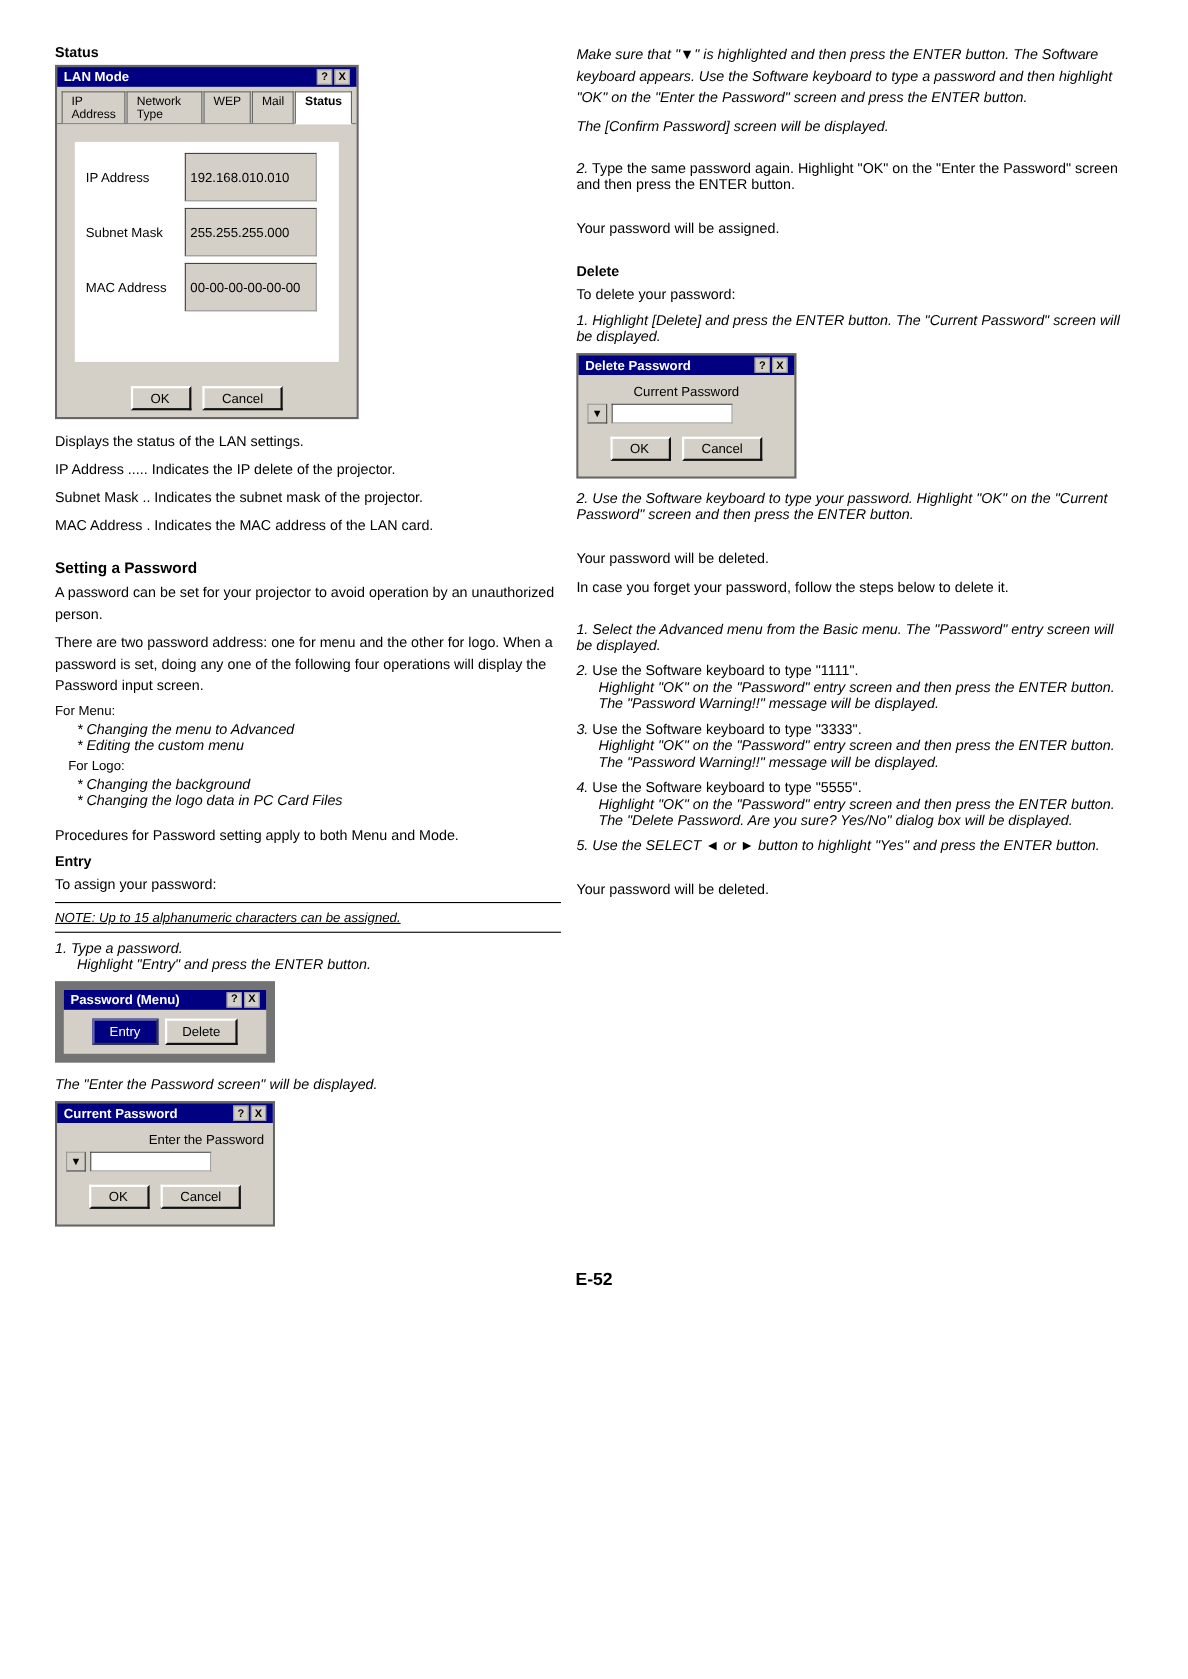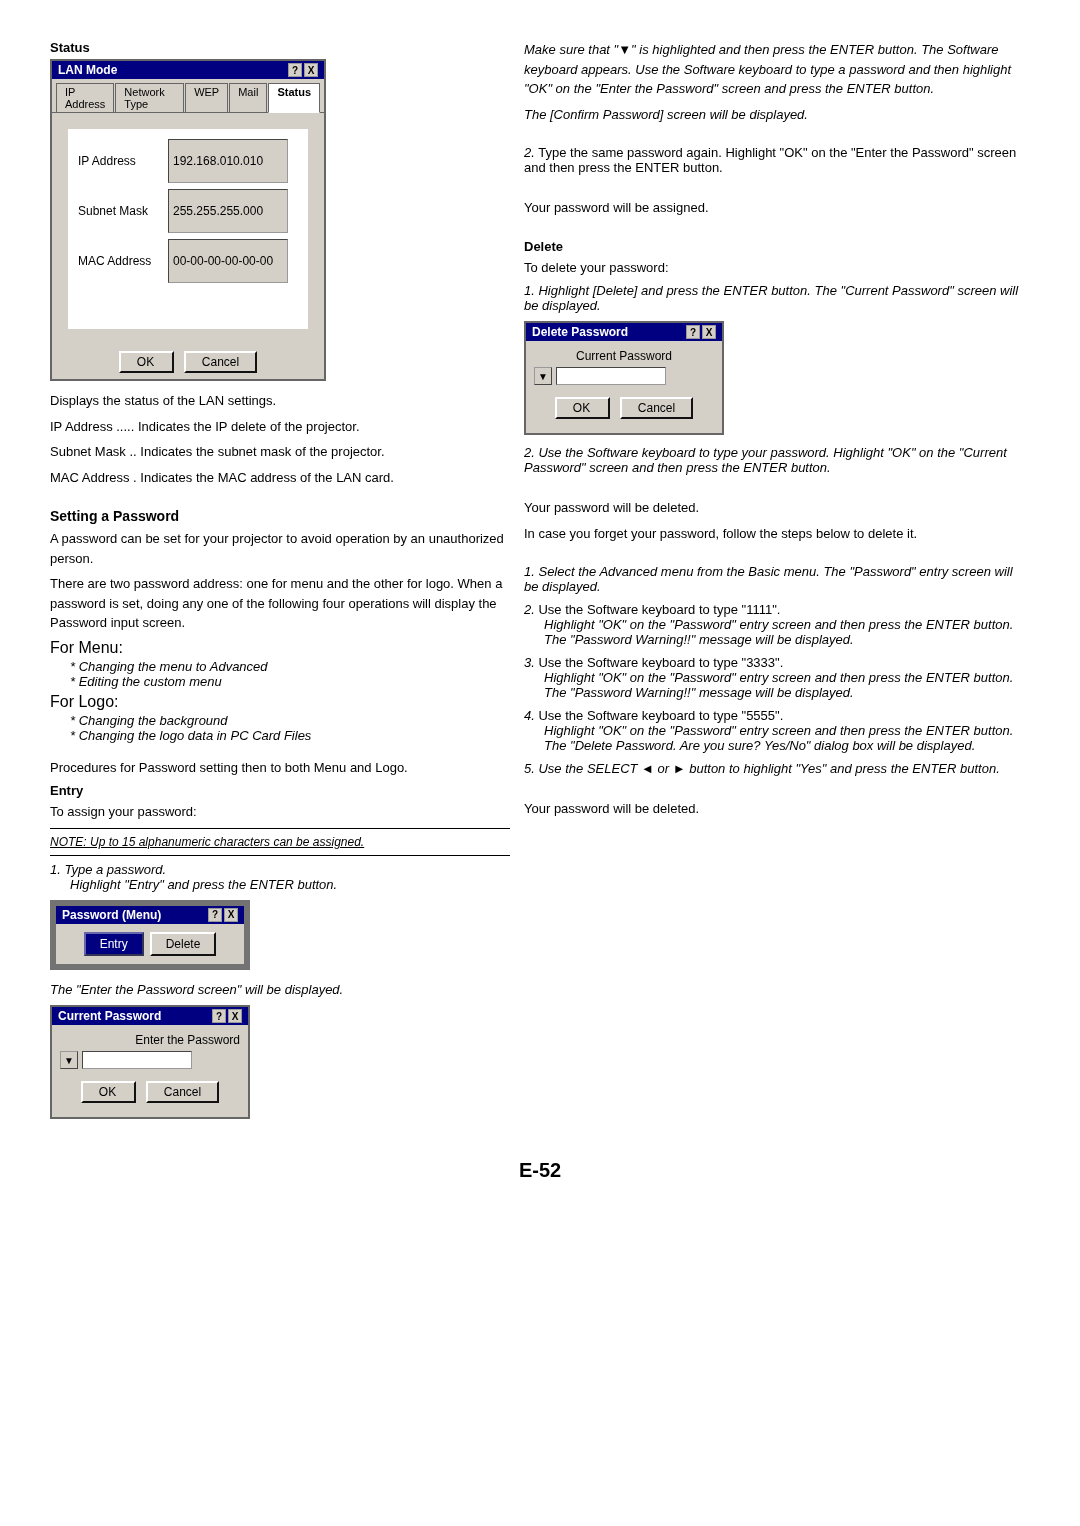--- a/index.html
+++ b/index.html
@@ -161,21 +161,21 @@
     }
     .pw-input {
       background: #fff;
       border: 1px inset #999;
       height: 18px;
       width: 110px;
     }
 
     
     .pm-dialog {
-      border: 6px solid #737373;
+      border: 8px solid #737373;
       background: #d4d0c8;
       width: 200px;
       margin-bottom: 10px;
     }
     .pm-body {
       padding: 8px;
       display: flex;
       gap: 6px;
       justify-content: center;
     }
@@ -200,27 +200,27 @@
 
     
     p { margin-bottom: 6px; line-height: 1.5; }
     .italic { font-style: italic; }
     .note-line { font-style: italic; text-decoration: underline; font-size: 12px; margin-bottom: 4px; }
     .numbered-item { margin-bottom: 8px; }
     .numbered-item > .num { font-style: italic; }
     .indent { padding-left: 20px; }
     .bullet-item { padding-left: 20px; font-style: italic; }
     .bullet-item::before { content: "* "; }
-    .for-label { font-size: 16px; margin-bottom: 2px; }
+    .for-label { font-size: 12px; margin-bottom: 2px; }
     .separator { border: none; border-top: 1px solid #000; margin: 6px 0; }
 
     
     .page-number {
       text-align: center;
-      font-size: 20px;
+      font-size: 16px;
       font-weight: bold;
       margin-top: 30px;
     }
   </style>
 </head>
 <body>
 
 <div class="two-col">
 
   <div class="left-col">
@@ -275,26 +275,26 @@
     <br>
 
     
     <div class="sub-heading">Setting a Password</div>
     <p>A password can be set for your projector to avoid operation by an unauthorized person.</p>
     <p>There are two password address: one for menu and the other for logo. When a password is set, doing any one of the following four operations will display the Password input screen.</p>
 
     <div class="for-label">For Menu:</div>
     <div class="bullet-item">Changing the menu to Advanced</div>
     <div class="bullet-item">Editing the custom menu</div>
-    <div class="for-label" style="margin-top:4px;">For Logo:</div>
+    <div class="for-label" style="margin-top:4px;margin-left:12px;">For Logo:</div>
     <div class="bullet-item">Changing the background</div>
     <div class="bullet-item">Changing the logo data in PC Card Files</div>
 
     <br>
-    <p>Procedures for Password setting then to both Menu and Logo.</p>
+    <p>Procedures for Password setting apply to both Menu and Mode.</p>
 
     <div class="section-heading">Entry</div>
     <p>To assign your password:</p>
 
     <hr class="separator">
     <div class="note-line">NOTE: Up to 15 alphanumeric characters can be assigned.</div>
     <hr class="separator">
 
     <div class="numbered-item">
       <span class="num italic">1.</span>

